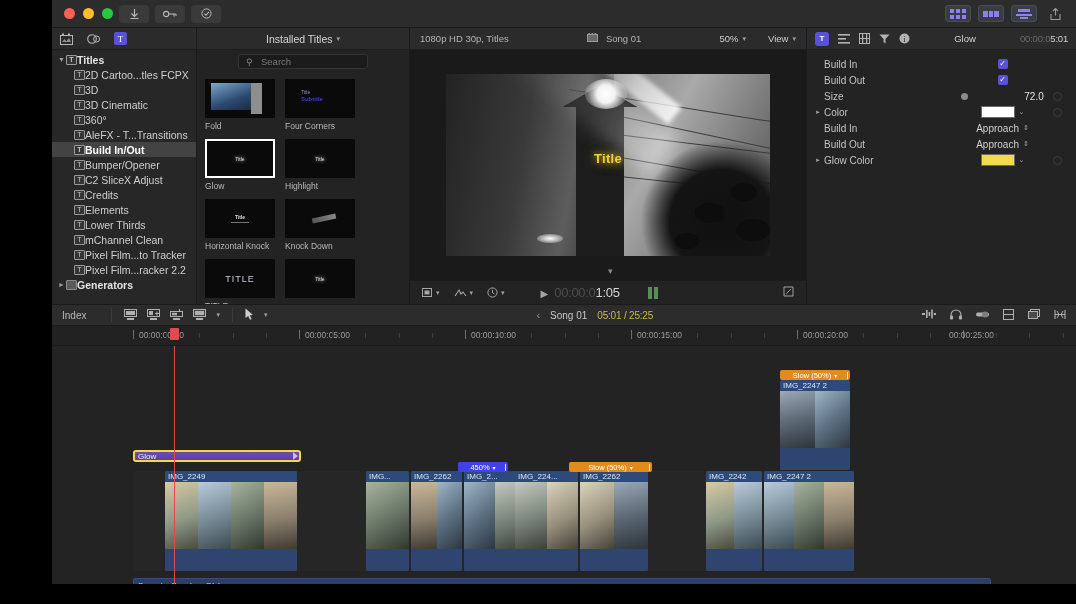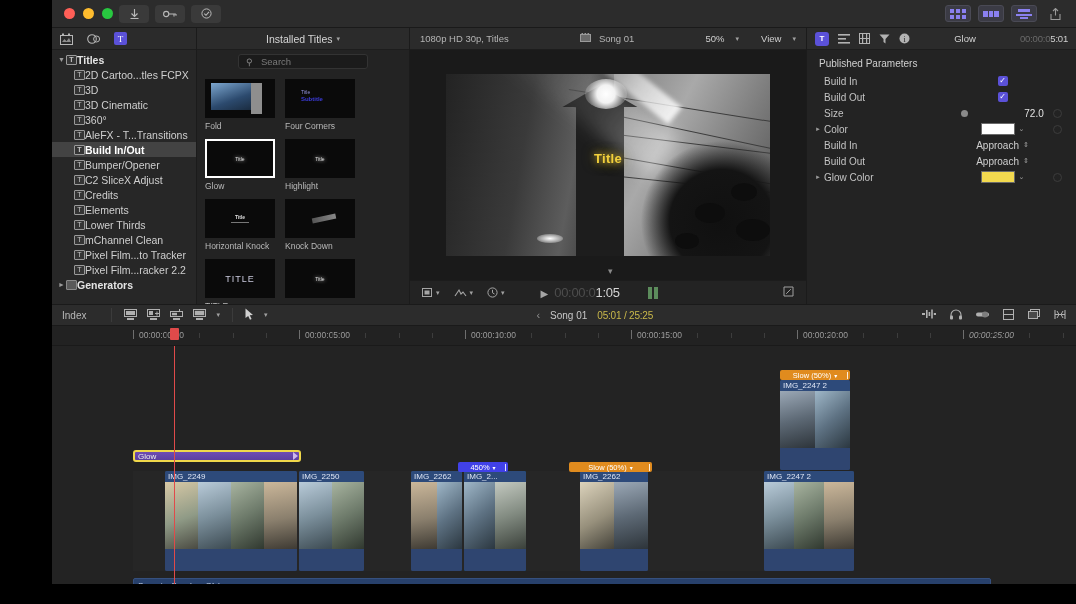--- a/index.html
+++ b/index.html
@@ -92,21 +92,21 @@
 
   
   .viewer { flex: 1; background: #1a1a1a; display:flex; flex-direction:column; }
   .vw-head {
     height: 22px; background:#2b2b2b; border-bottom:1px solid #1d1d1d;
     display:flex; align-items:center; font-size:9.5px; color:#b4b4b4; padding: 0 10px;
   }
   .vw-fmt { flex: 0 0 auto; }
   .vw-center { flex:1; display:flex; align-items:center; justify-content:center; gap:8px; }
   .vw-right { display:flex; align-items:center; gap: 22px; }
-  .vw-pop { display:flex; align-items:center; gap:11px; color:#cfcfcf; }
+  .vw-pop { display:flex; align-items:center; gap:4px; color:#cfcfcf; }
   .vw-stage { flex:1; position:relative; display:flex; align-items:center; justify-content:center; background:#1a1a1a; }
   .canvas {
     width: 324px; height: 182px; position: relative; overflow: hidden;
     background: #101010;
   }
   .photo { position:absolute; inset:0; }
   .ph-sky { position:absolute; inset:0;
     background: linear-gradient(118deg, #1a1a1a 0%, #2e2e2e 26%, #8f8f8f 48%, #a9a9a9 60%, #7d7d7d 78%, #4a4a4a 100%); }
   .ph-bldg { position:absolute; left:0; top:0; width: 52%; height:100%;
     background: linear-gradient(100deg, #232323 0%, #3a3a3a 45%, #5d5d5d 72%, #2a2a2a 100%); }
@@ -590,21 +590,20 @@
               <circle cx="5.5" cy="5.5" r="5" fill="#b2b2b2"></circle>
               <text x="5.5" y="8.5" font-size="8" text-anchor="middle" fill="#232323" font-family="Liberation Serif, serif">i</text>
             </svg>
         </div>
         <div class="ih-title">Glow</div>
         <div class="ih-tc">
           <span>00:00:0</span><b>5:01</b>
         </div>
       </div>
       <div class="insp-body">
-        <div class="insp-section">Published Parameters</div>
         <div id="param-list">
             <div class="prow">
               <span class="tri"></span>
               <span class="pname">Build In</span>
               <span class="pval">
                 <span class="cbx">✓</span>
               </span>
             </div>
             <div class="prow">
               <span class="tri"></span>
@@ -762,21 +761,21 @@
       <div class="tlabel" style="left: 87px;">00:00:00:00</div>
       <div class="tick" style="left: 247px;"></div>
       <div class="tlabel" style="left: 253px;">00:00:05:00</div>
       <div class="tick" style="left: 413px;"></div>
       <div class="tlabel" style="left: 419px;">00:00:10:00</div>
       <div class="tick" style="left: 579px;"></div>
       <div class="tlabel" style="left: 585px;">00:00:15:00</div>
       <div class="tick" style="left: 745px;"></div>
       <div class="tlabel" style="left: 751px;">00:00:20:00</div>
       <div class="tick" style="left: 911px;"></div>
-      <div class="tlabel" style="left: 917px; font-style: italic;">00:00:25:00</div>
+      <div class="tlabel" style="left: 897px;">00:00:25:00</div>
       <div class="tick minor" style="left: 114.2px;"></div>
       <div class="tick minor" style="left: 147.4px;"></div>
       <div class="tick minor" style="left: 180.6px;"></div>
       <div class="tick minor" style="left: 213.8px;"></div>
       <div class="tick minor" style="left: 280.2px;"></div>
       <div class="tick minor" style="left: 313.4px;"></div>
       <div class="tick minor" style="left: 346.6px;"></div>
       <div class="tick minor" style="left: 379.8px;"></div>
       <div class="tick minor" style="left: 446.2px;"></div>
       <div class="tick minor" style="left: 479.4px;"></div>
@@ -823,25 +822,24 @@
           <div class="vbar"></div>
           <div class="clip-name">IMG_2249</div>
           <div class="vfilm" style="top: 11px; bottom: 22px;">
             <div class="fr g1" style="flex: 1 0 0px;"></div>
             <div class="fr g2" style="flex: 1 0 0px;"></div>
             <div class="fr g3" style="flex: 1 0 0px;"></div>
             <div class="fr g4" style="flex: 1 0 0px;"></div>
           </div>
           <div class="vaud" style="height: 22px;"></div>
         </div>
-        <div class="clip" style="left: 166px; top: 0px; width: 65px; height: 100px; background: rgb(45, 74, 122);">
+        <div class="clip" style="left: 233px; top: 0px; width: 43px; height: 100px; background: rgb(45, 74, 122);">
           <div class="vbar"></div>
-          <div class="clip-name">IMG_2250</div>
+          <div class="clip-name">IMG...</div>
           <div class="vfilm" style="top: 11px; bottom: 22px;">
-            <div class="fr g2" style="flex: 1 0 0px;"></div>
             <div class="fr g3" style="flex: 1 0 0px;"></div>
           </div>
           <div class="vaud" style="height: 22px;"></div>
         </div>
         <div class="clip" style="left: 278px; top: 0px; width: 51px; height: 100px; background: rgb(45, 74, 122);">
           <div class="vbar"></div>
           <div class="clip-name">IMG_2262</div>
           <div class="vfilm" style="top: 11px; bottom: 22px;">
             <div class="fr g4" style="flex: 1 0 0px;"></div>
             <div class="fr g5" style="flex: 1 0 0px;"></div>
@@ -850,26 +848,44 @@
         </div>
         <div class="clip" style="left: 331px; top: 0px; width: 62px; height: 100px; background: #0369a1;">
           <div class="vbar"></div>
           <div class="clip-name">IMG_2...</div>
           <div class="vfilm" style="top: 11px; bottom: 22px;">
             <div class="fr g5" style="flex: 1 0 0px;"></div>
             <div class="fr g6" style="flex: 1 0 0px;"></div>
           </div>
           <div class="vaud" style="height: 22px;"></div>
         </div>
+        <div class="clip" style="left: 382px; top: 0px; width: 63px; height: 100px; background: rgb(45, 74, 122);">
+          <div class="vbar"></div>
+          <div class="clip-name">IMG_224...</div>
+          <div class="vfilm" style="top: 11px; bottom: 22px;">
+            <div class="fr g6" style="flex: 1 0 0px;"></div>
+            <div class="fr g7" style="flex: 1 0 0px;"></div>
+          </div>
+          <div class="vaud" style="height: 22px;"></div>
+        </div>
         <div class="clip" style="left: 447px; top: 0px; width: 68px; height: 100px; background: rgb(45, 74, 122);">
           <div class="vbar"></div>
           <div class="clip-name">IMG_2262</div>
           <div class="vfilm" style="top: 11px; bottom: 22px;">
             <div class="fr g7" style="flex: 1 0 0px;"></div>
             <div class="fr g8" style="flex: 1 0 0px;"></div>
+          </div>
+          <div class="vaud" style="height: 22px;"></div>
+        </div>
+        <div class="clip" style="left: 573px; top: 0px; width: 56px; height: 100px; background: rgb(45, 74, 122);">
+          <div class="vbar"></div>
+          <div class="clip-name">IMG_2242</div>
+          <div class="vfilm" style="top: 11px; bottom: 22px;">
+            <div class="fr g1" style="flex: 1 0 0px;"></div>
+            <div class="fr g2" style="flex: 1 0 0px;"></div>
           </div>
           <div class="vaud" style="height: 22px;"></div>
         </div>
         <div class="clip" style="left: 631px; top: 0px; width: 90px; height: 100px; background: rgb(45, 74, 122);">
           <div class="vbar"></div>
           <div class="clip-name">IMG_2247 2</div>
           <div class="vfilm" style="top: 11px; bottom: 22px;">
             <div class="fr g2" style="flex: 1 0 0px;"></div>
             <div class="fr g3" style="flex: 1 0 0px;"></div>
             <div class="fr g4" style="flex: 1 0 0px;"></div>

